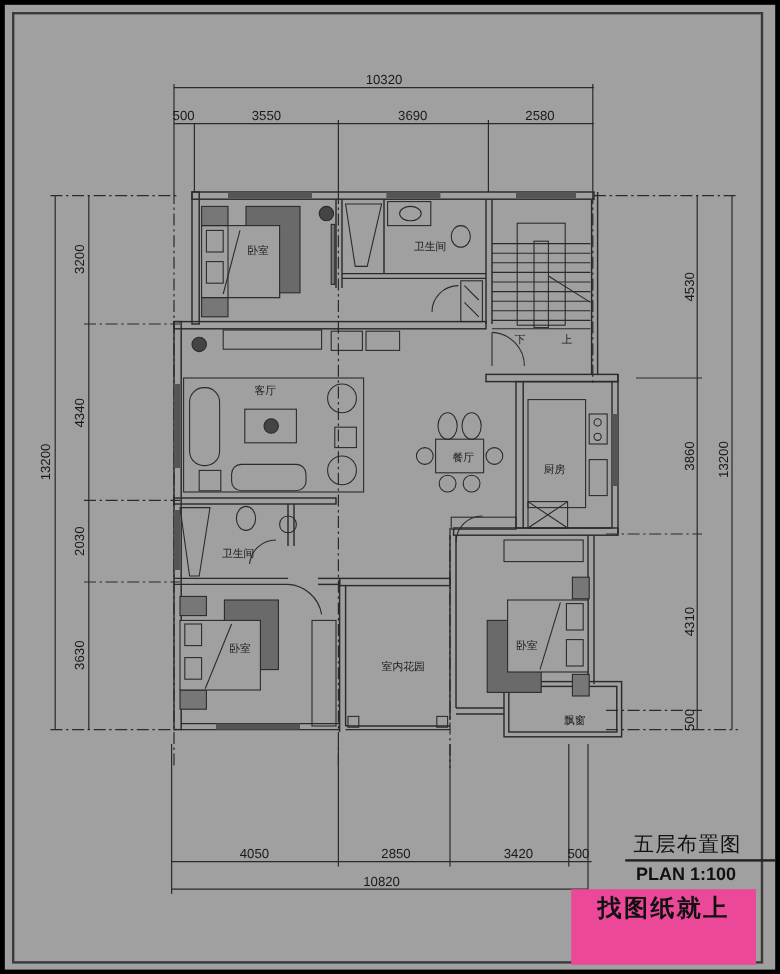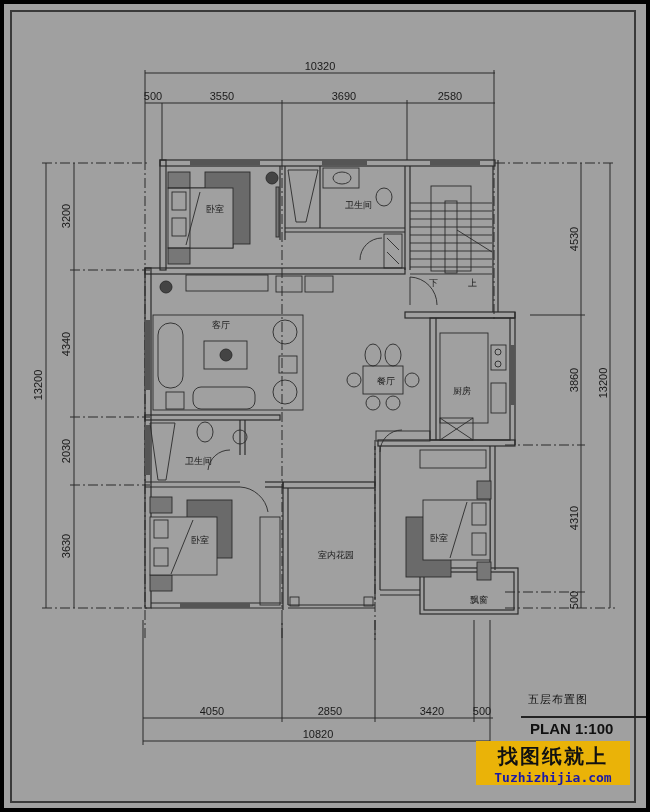--- a/index.html
+++ b/index.html
@@ -2,24 +2,24 @@
 <html><head>
   <meta charset="utf-8">
   <style>
     html, body { margin:0; padding:0; }
     body { width:650px; height:812px; background:#000; position:relative; overflow:hidden; font-family:"DejaVu Sans", sans-serif; }
     .sheet { position:absolute; left:4px; top:4px; width:642px; height:804px; background:#a0a0a0; }
     .frame { position:absolute; left:6px; top:6px; width:626px; height:793px; border:2px solid #3a3a3a; box-sizing:border-box; }
     svg { position:absolute; left:0; top:0; }
     .dim { font-family:"Liberation Sans", sans-serif; font-size:11px; fill:#1a1a1a; }
     .room { font-family:"DejaVu Sans", sans-serif; font-size:9px; fill:#1a1a1a; }
-    .title-cn { position:absolute; left:528px; top:692px; font-family:"DejaVu Sans", sans-serif; font-size:11px; color:#111; letter-spacing:1px; }
+    .title-cn { position:absolute; left:528px; top:692px; font-family:"DejaVu Sans", sans-serif; font-size:17px; color:#111; letter-spacing:1px; }
     .title-line { position:absolute; left:521px; top:716px; width:125px; height:2px; background:#222; }
     .plan-scale { position:absolute; left:530px; top:720px; font-family:"Liberation Sans", sans-serif; font-weight:bold; font-size:15px; color:#111; }
-    .wm { position:absolute; left:476px; top:741px; width:154px; height:44px; background:#eab308;text-decoration:underline; }
+    .wm { position:absolute; left:476px; top:741px; width:154px; height:63px; background:#ec4899;text-decoration:underline; }
     .wm-cn { position:absolute; left:0; top:2px; width:154px; text-align:center; font-family:"DejaVu Sans", sans-serif; font-weight:bold; font-size:20px; color:#111; letter-spacing:2px; }
     .wm-en { position:absolute; left:0; top:29px; width:154px; text-align:center; font-family:"DejaVu Sans Mono", monospace; font-weight:bold; font-size:13px; color:#1a1aa8; }
   </style>
 </head>
 <body>
 
 <div class="sheet">
   <div class="frame"></div>
 </div>
 
@@ -267,14 +267,13 @@
   <text x="430" y="541" class="room">卧室</text>
   <text x="470" y="603" class="room">飘窗</text>
 </svg>
 
 <div class="title-cn">五层布置图</div>
 <div class="title-line"></div>
 <div class="plan-scale">PLAN 1:100</div>
 
 <div class="wm">
   <div class="wm-cn">找图纸就上</div>
-  <div class="wm-en">Tuzhizhijia.com</div>
 </div>
 
 </body></html>

